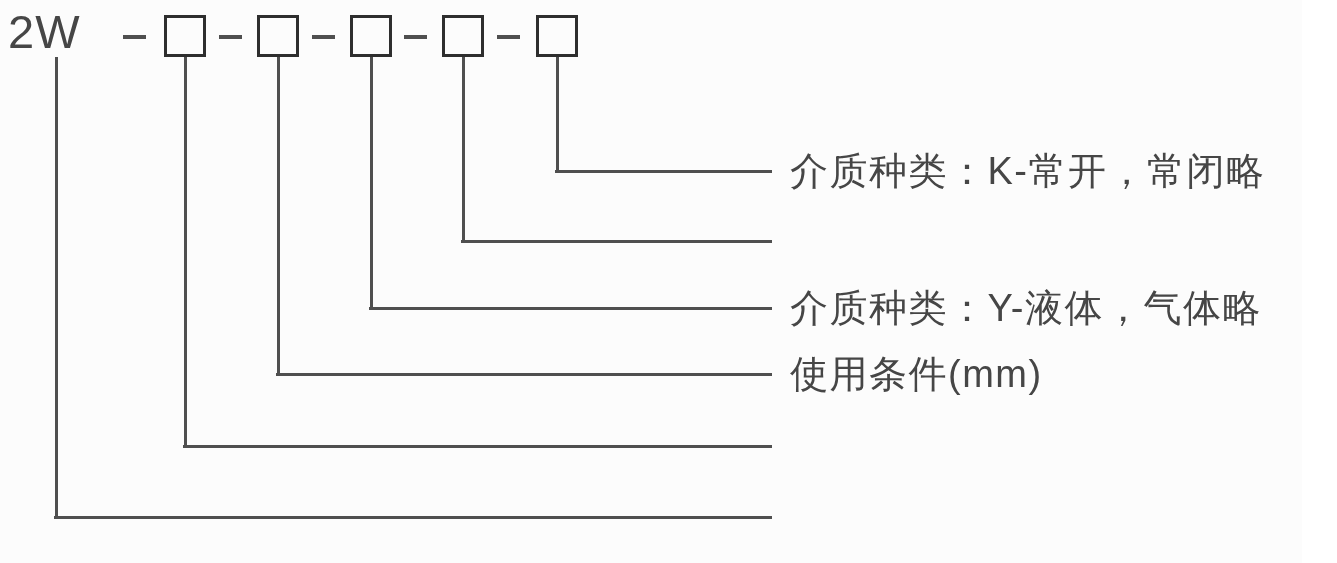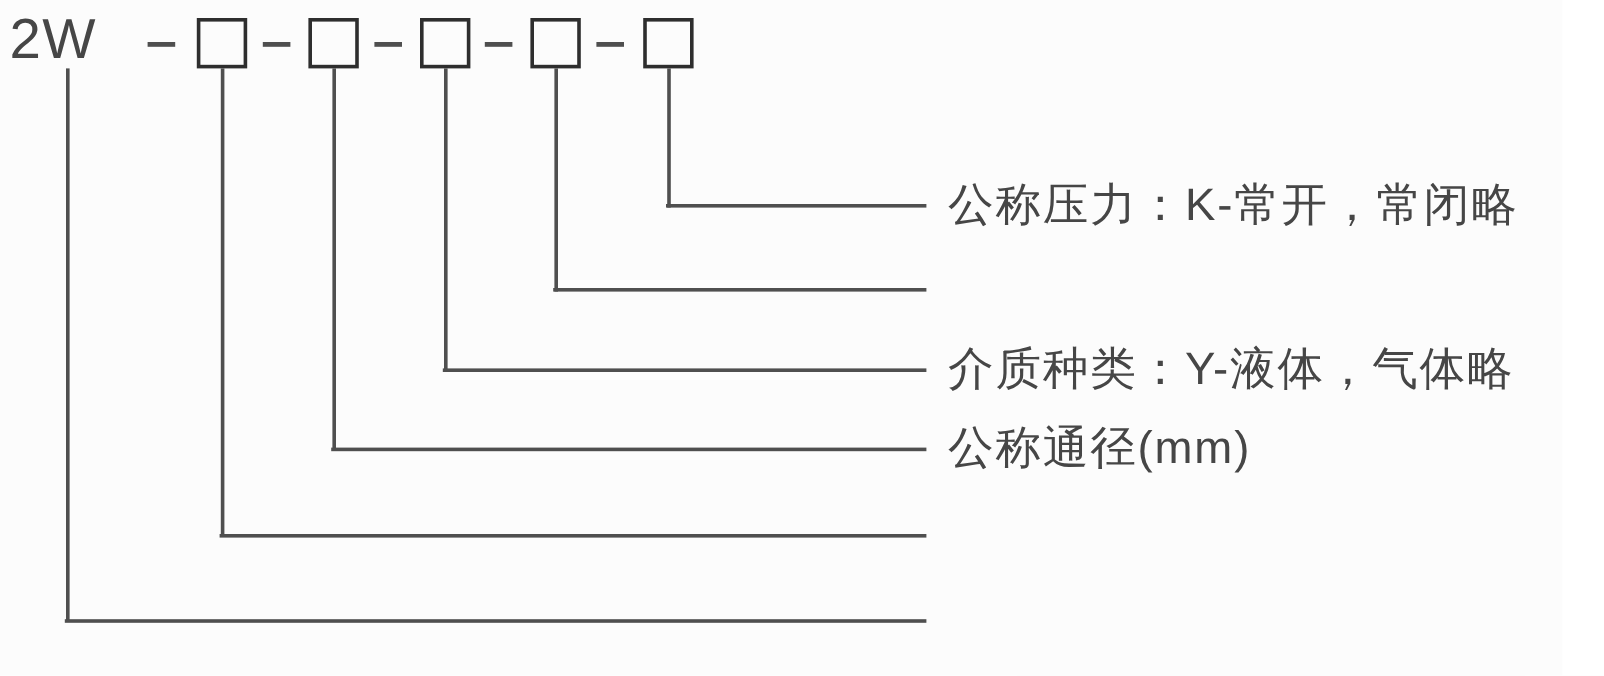--- a/index.html
+++ b/index.html
@@ -91,17 +91,17 @@
   <div class="vline" style="left:461.5px;height:186px"></div>
   <div class="vline" style="left:555.5px;height:116px"></div>
 
   <div class="hline" style="left:555px;top:169.5px;width:217px"></div>
   <div class="hline" style="left:461px;top:239.5px;width:311px"></div>
   <div class="hline" style="left:369px;top:306.5px;width:403px"></div>
   <div class="hline" style="left:276px;top:372.5px;width:496px"></div>
   <div class="hline" style="left:183px;top:444.5px;width:589px"></div>
   <div class="hline" style="left:54px;top:515.5px;width:718px"></div>
 
-  <div class="callout-label" style="top:151px">公称压力：K-常开，常闭略</div>
+  <div class="callout-label" style="top:151px">介质种类：K-常开，常闭略</div>
   <div class="callout-label" style="top:288px">介质种类：Y-液体，气体略</div>
-  <div class="callout-label" style="top:354px">公称通径(mm)</div>
+  <div class="callout-label" style="top:354px">使用条件(mm)</div>
 
 </div>
 
 </body></html>

